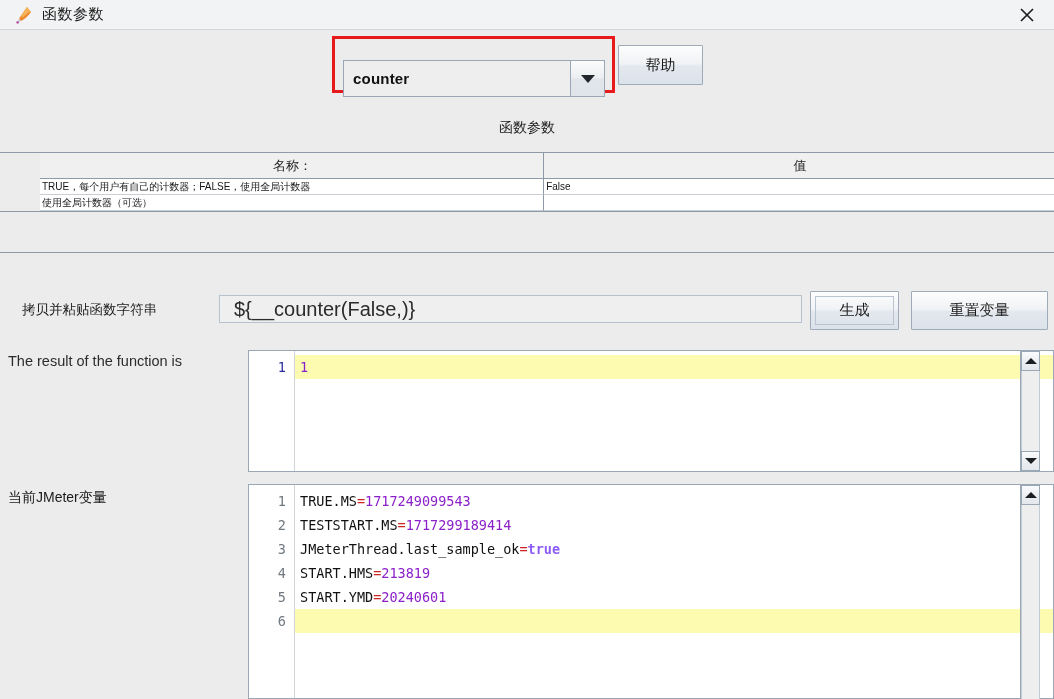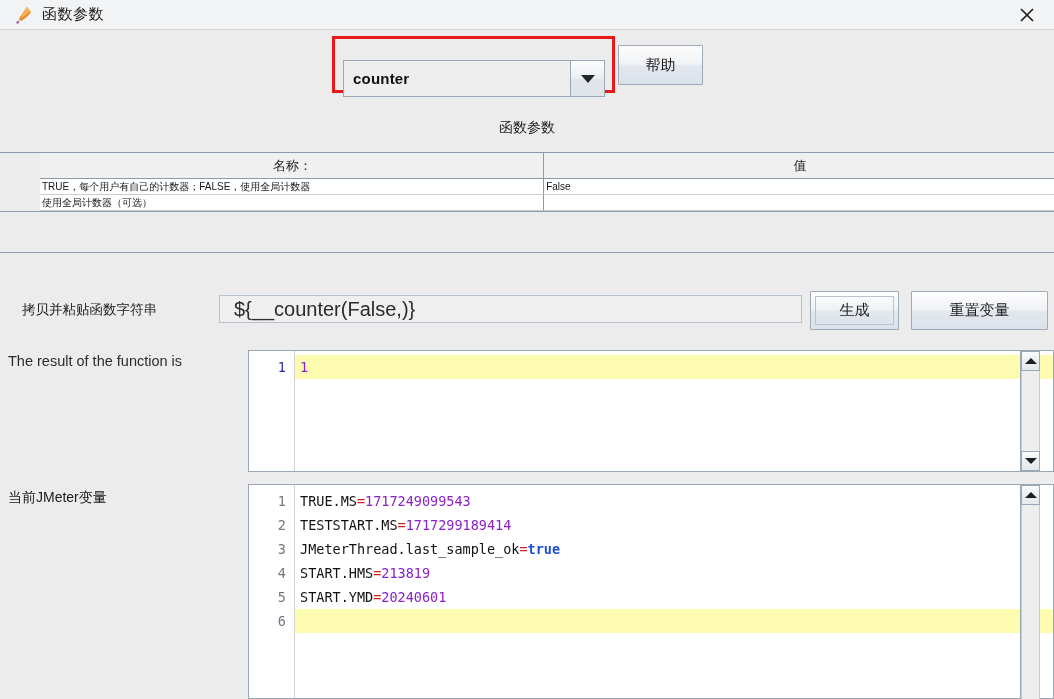--- a/index.html
+++ b/index.html
@@ -265,21 +265,21 @@
     padding-left: 5px;
     font-family: "DejaVu Sans Mono", monospace;
     font-size: 13.5px;
     white-space: pre;
     color: #111111;
   }
   .code .cl.hl { background: #fdfbb0; }
   .tok-key { color: #111111; }
   .tok-eq  { color: #cc2222; }
   .tok-val { color: #8b21c9; }
-  .tok-bool{ color: #1d4ed8; font-weight: bold; }
+  .tok-bool{ color: #8b5cf6; font-weight: bold; }
   .tok-num { color: #8b21c9; }
 
   
   .vscroll {
     position: absolute;
     width: 20px;
     box-sizing: border-box;
     background: #ededed;
     border-left: 1px solid #9aa7b4;
     display: flex;

